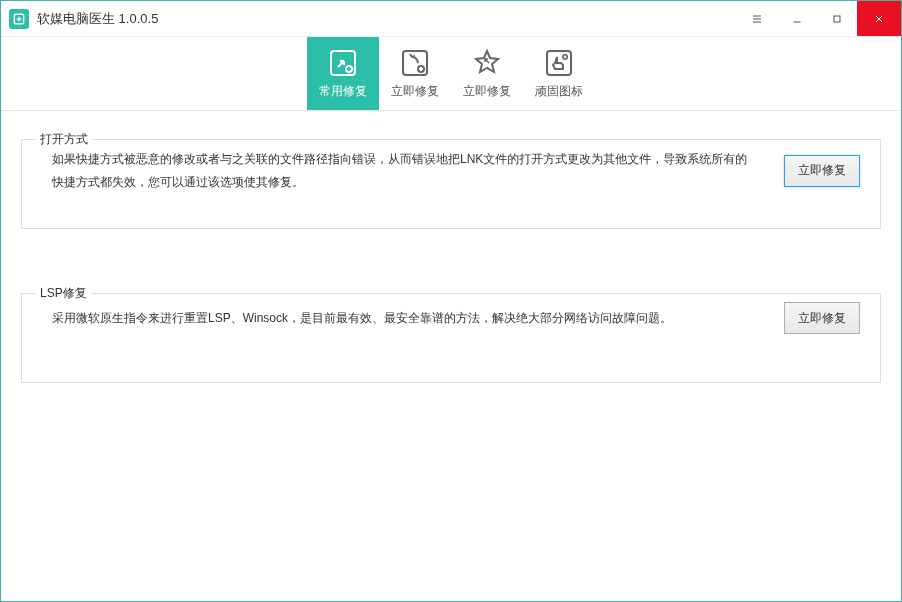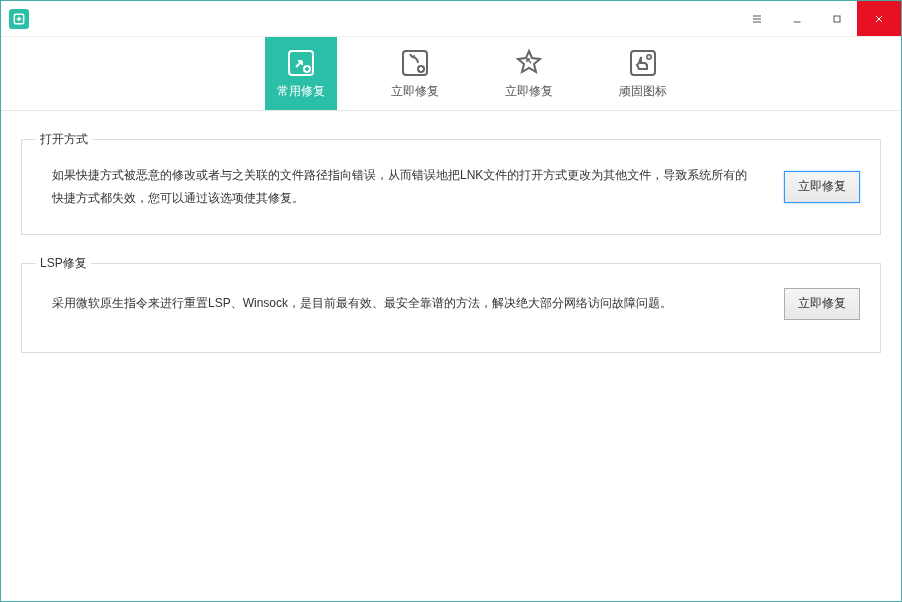--- a/index.html
+++ b/index.html
@@ -67,21 +67,20 @@
     }
     .tool-item {
       width: 72px;
       display: flex;
       flex-direction: column;
       align-items: center;
       justify-content: center;
       gap: 4px;
       cursor: pointer;
       color: #555;
-      margin-left: 42px;
     }
     .tool-item.active {
       background: #2bbfa8;
       color: #fff;
     }
     .tool-icon {
       width: 32px;
       height: 32px;
       display: flex;
       align-items: center;
@@ -92,22 +91,22 @@
     .tool-label {
       font-size: 12px;
     }
 
     .content {
       padding: 28px 20px;
     }
     .panel {
       border: 1px solid #ddd;
       position: relative;
-      padding: 24px 20px 24px 30px;
-      margin-bottom: 28px;
+      padding: 8px 20px 24px 30px;
+      margin-bottom: 64px;
       min-height: 90px;
     }
     .panel-title {
       position: absolute;
       top: -9px;
       left: 14px;
       background: #fff;
       padding: 0 4px;
       font-size: 12px;
       color: #333;
@@ -141,20 +140,21 @@
 </head>
 <body>
 
 <div class="titlebar">
   <div class="app-icon">
     <svg viewBox="0 0 24 24" fill="none" stroke="#fff" stroke-width="2.5">
       <rect x="4" y="4" width="16" height="16" rx="2"></rect>
       <path d="M12 8v8M8 12h8"></path>
     </svg>
   </div>
+  <span class="title-text">软媒电脑医生 1.0.0.5</span>
   <div class="window-controls">
     <div class="wc-btn">
       <svg class="menu-icon" viewBox="0 0 24 24" stroke="#555" stroke-width="2">
         <line x1="4" y1="6" x2="20" y2="6"></line>
         <line x1="4" y1="12" x2="20" y2="12"></line>
         <line x1="4" y1="18" x2="20" y2="18"></line>
       </svg>
     </div>
     <div class="wc-btn">
       <svg viewBox="0 0 24 24" stroke="#555" stroke-width="2">

